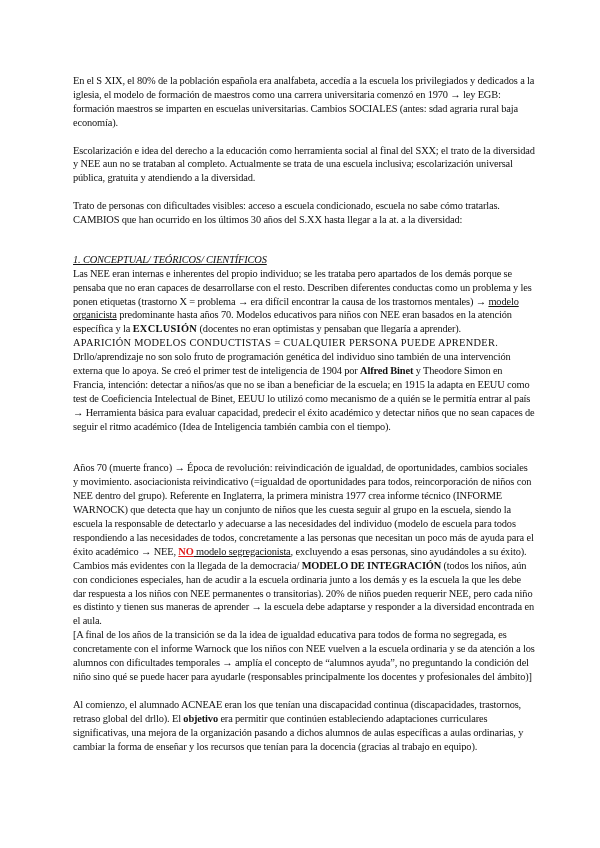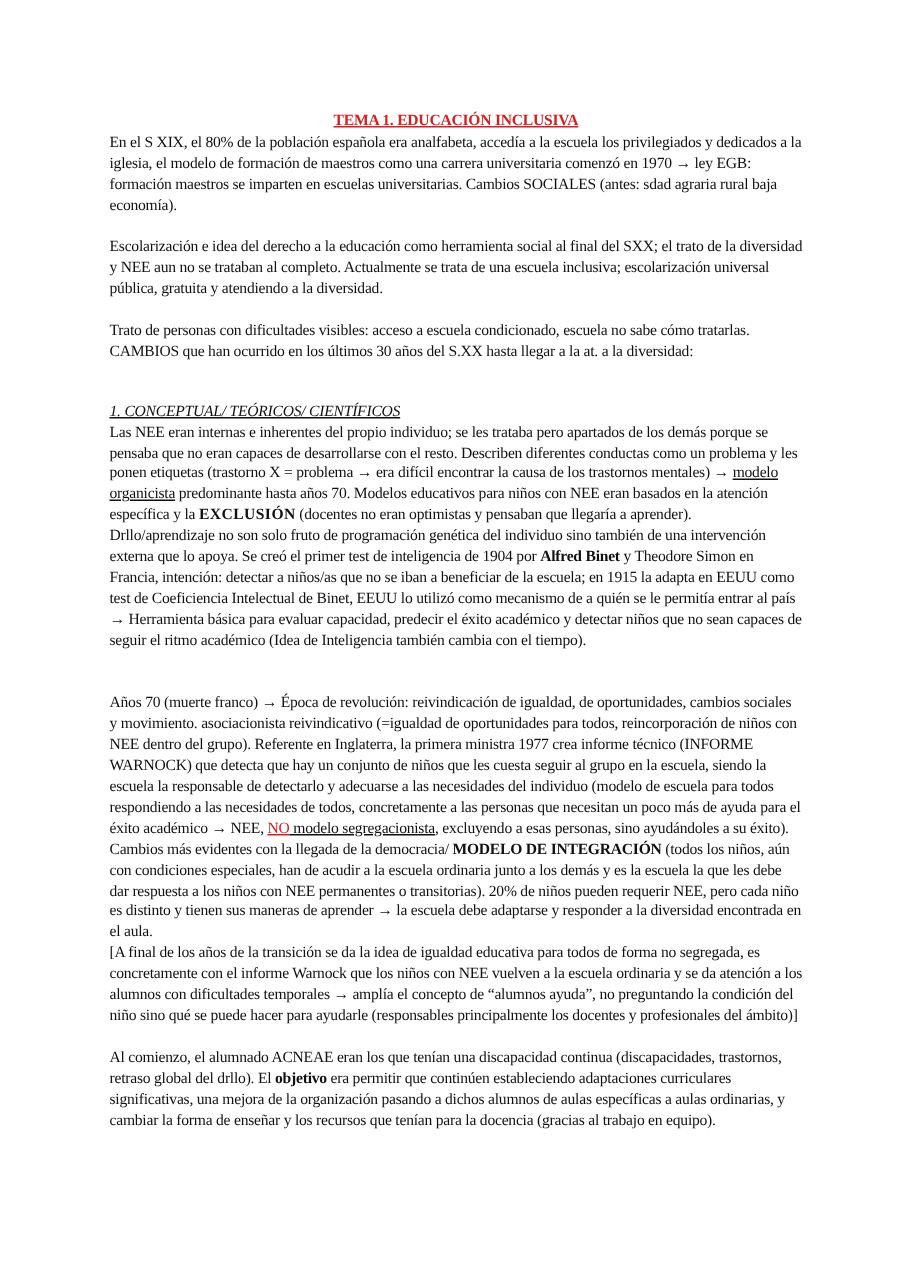--- a/index.html
+++ b/index.html
@@ -14,38 +14,38 @@
     text-align: center; font-weight: bold; color: #d81e1e;
     text-decoration: underline; margin: 0 0 1px 0; font-size: 10.4px;
   }
   p { margin: 0; }
   .gap { height: 13.9px; }
   .sec-head { font-style: italic; text-decoration: underline; margin-top: 12px; }
   .u { text-decoration: underline; }
   .b { font-weight: bold; }
   .i { }
   .wide { letter-spacing: 0.3px; }
-  .red-bold { color: #e01b1b; font-weight: normal; text-decoration: underline; text-align: right; }
+  .red-bold { color: #e01b1b; font-weight: bold; text-decoration: underline; text-align: right; }
   .indent { padding-left: 18px; font-style: italic; }
 </style>
 </head>
 <body>
 
 <div class="page">
-  <p class="title">TEMA 1. EDUCACIÓN INCLUSIVA</p>
 
   <p>En el S XIX, el 80% de la población española era analfabeta, accedía a la escuela los privilegiados y dedicados a la iglesia, el modelo de formación de maestros como una carrera universitaria comenzó en 1970 → ley EGB: formación maestros se imparten en escuelas universitarias. Cambios SOCIALES (antes: sdad agraria rural baja economía).</p>
   <div class="gap"></div>
   <p>Escolarización e idea del derecho a la educación como herramienta social al final del SXX; el trato de la diversidad y NEE aun no se trataban al completo. Actualmente se trata de una escuela inclusiva; escolarización universal pública, gratuita y atendiendo a la diversidad.</p>
   <div class="gap"></div>
   <p>Trato de personas con dificultades visibles: acceso a escuela condicionado, escuela no sabe cómo tratarlas. CAMBIOS que han ocurrido en los últimos 30 años del S.XX hasta llegar a la at. a la diversidad:</p>
   <div class="gap"></div>
 
   <p class="sec-head">1. CONCEPTUAL/ TEÓRICOS/ CIENTÍFICOS</p>
   <p><span>Las NEE eran internas e inherentes del propio individuo; se les trataba pero apartados de los demás porque se pensaba que no eran capaces de desarrollarse con el resto. Describen diferentes conductas como un problema y les ponen etiquetas (trastorno X = problema → era difícil encontrar la causa de los trastornos mentales) → </span><span class="u">modelo organicista</span><span> predominante hasta años 70. Modelos educativos para niños con NEE eran basados en la atención específica y la </span><span class="b wide">EXCLUSIÓN</span><span> (docentes no eran optimistas y pensaban que llegaría a aprender).</span></p>
+  <p class="wide">APARICIÓN MODELOS CONDUCTISTAS = CUALQUIER PERSONA PUEDE APRENDER.</p>
   <p><span>Drllo/aprendizaje no son solo fruto de programación genética del individuo sino también de una intervención externa que lo apoya. Se creó el primer test de inteligencia de 1904 por </span><span class="b">Alfred Binet</span><span> y Theodore Simon en Francia, intención: detectar a niños/as que no se iban a beneficiar de la escuela; en 1915 la adapta en EEUU como </span><span class="i">test de Coeficiencia Intelectual de Binet</span><span>, EEUU lo utilizó como mecanismo de a quién se le permitía entrar al país → Herramienta básica para evaluar capacidad, predecir el éxito académico y detectar niños que no sean capaces de seguir el ritmo académico (Idea de Inteligencia también cambia con el tiempo).</span></p>
   <div class="gap"></div>
   <div class="gap"></div>
 
   <p><span>Años 70 (muerte franco) → Época de revolución: reivindicación de igualdad, de oportunidades, cambios sociales y movimiento. asociacionista reivindicativo (=igualdad de oportunidades para todos, reincorporación de niños con NEE dentro del grupo). Referente en Inglaterra, la primera ministra 1977 crea informe técnico (INFORME WARNOCK) que detecta que hay un conjunto de niños que les cuesta seguir al grupo en la escuela, siendo la escuela la responsable de detectarlo y adecuarse a las necesidades del individuo (modelo de escuela para todos respondiendo a las necesidades de todos, concretamente a las personas que necesitan un poco más de ayuda para el éxito académico → NEE, </span><span class="red-bold">NO</span><span class="u"> modelo segregacionista</span><span>, excluyendo a esas personas, sino ayudándoles a su éxito). Cambios más evidentes con la llegada de la democracia/ </span><span class="b">MODELO DE INTEGRACIÓN</span><span> (todos los niños, aún con condiciones especiales, han de acudir a la escuela ordinaria junto a los demás y es la escuela la que les debe dar respuesta a los niños con NEE permanentes o transitorias). 20% de niños pueden requerir NEE, pero cada niño es distinto y tienen sus maneras de aprender → la escuela debe adaptarse y responder a la diversidad encontrada en el aula.</span></p>
   <p>[A final de los años de la transición se da la idea de igualdad educativa para todos de forma no segregada, es concretamente con el informe Warnock que los niños con NEE vuelven a la escuela ordinaria y se da atención a los alumnos con dificultades temporales → amplía el concepto de “alumnos ayuda”, no preguntando la condición del niño sino qué se puede hacer para ayudarle (responsables principalmente los docentes y profesionales del ámbito)]</p>
   <div class="gap"></div>
 
   <p><span>Al comienzo, el alumnado ACNEAE eran los que tenían una discapacidad continua (discapacidades, trastornos, retraso global del drllo). El </span><span class="b">objetivo</span><span> era permitir que continúen estableciendo adaptaciones curriculares significativas, una mejora de la organización pasando a dichos alumnos de aulas específicas a aulas ordinarias, y cambiar la forma de enseñar y los recursos que tenían para la docencia (gracias al trabajo en equipo).</span></p>
 </div>

